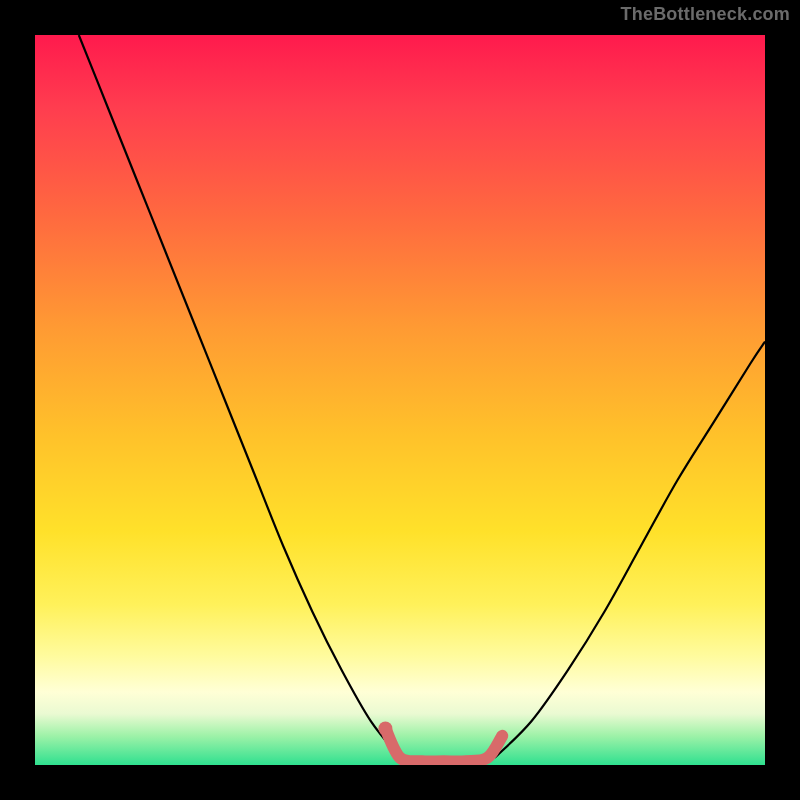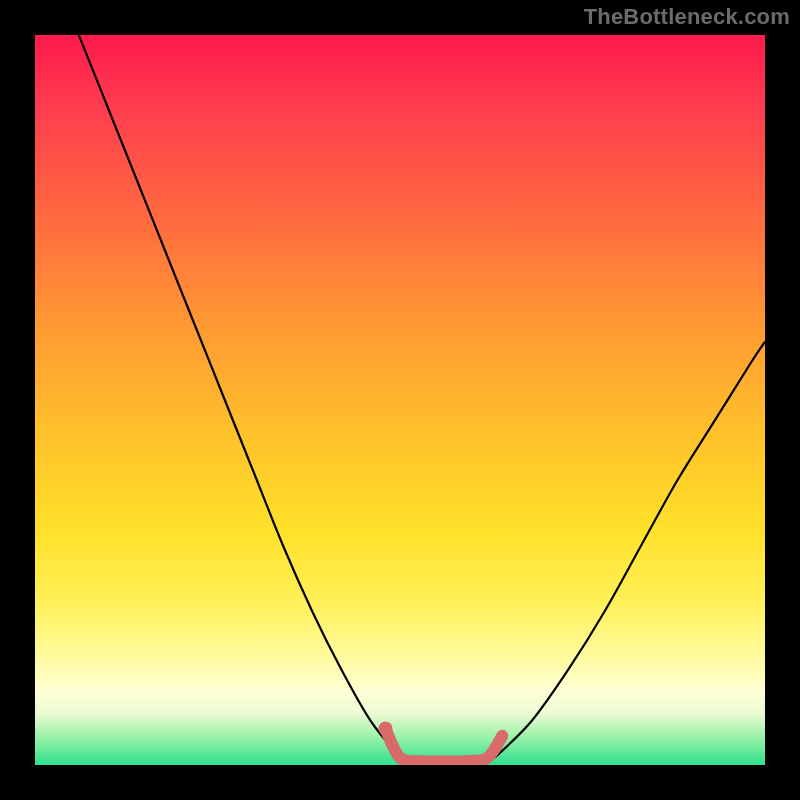--- a/index.html
+++ b/index.html
@@ -39,21 +39,21 @@
       #eafad2 93%,
       #9ef2a8 96%,
       #2fe08f 100%
     );
   }
   .watermark {
     position: absolute;
     top: 4px;
     right: 10px;
     font-family: Arial, Helvetica, sans-serif;
-    font-size: 22px;
+    font-size: 18px;
     font-weight: 600;
     color: #6b6b6b;
     letter-spacing: 0.2px;
   }
   svg.overlay {
     position: absolute;
     left: 0;
     top: 0;
     width: 730px;
     height: 730px;

